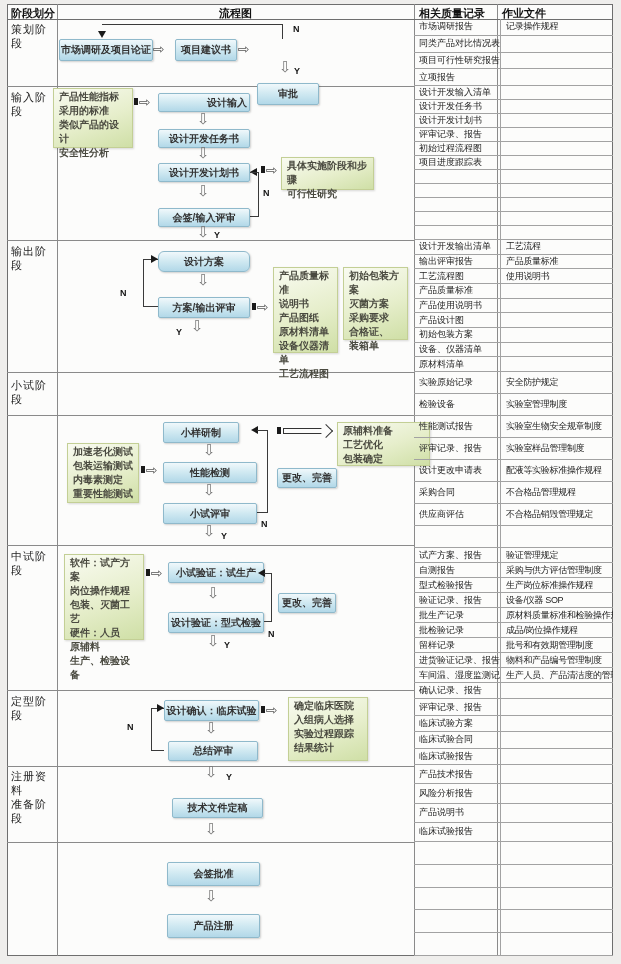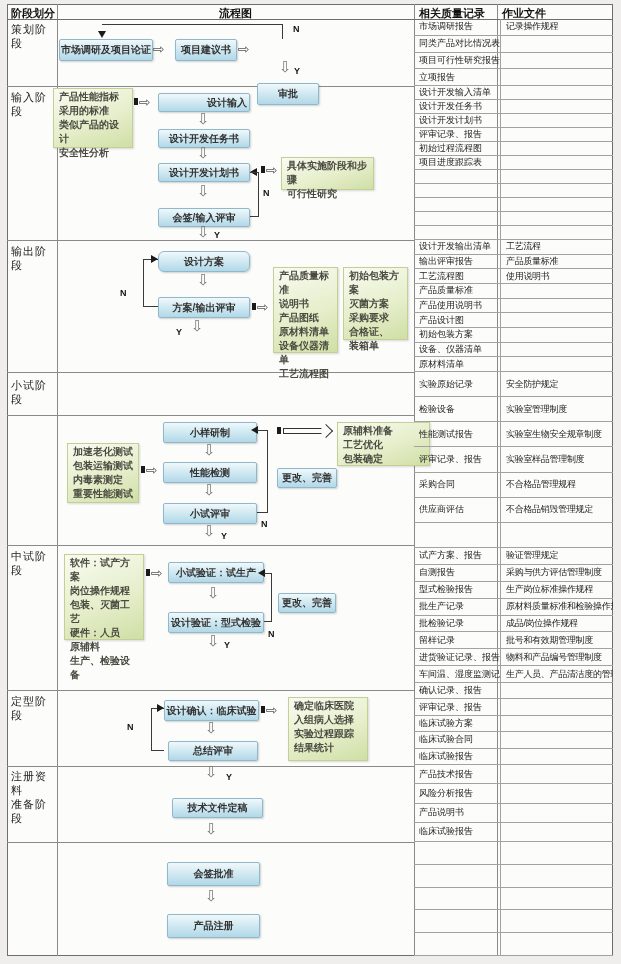--- a/index.html
+++ b/index.html
@@ -108,21 +108,21 @@
 设备仪器清单
 工艺流程图</div>
 <div class="abs note" style="left:343px;top:267px;width:65px;height:73px;">初始包装方案
 灭菌方案
 采购要求
 合格证、
 装箱单</div>
 <span class="abs darr" style="left:191px;top:319px;">⇩</span>
 <div class="abs ylab" style="left:176px;top:327px;">Y</div>
 
-<div class="abs pbox" style="left:163px;top:422px;width:94px;height:21px;">小样研制</div>
+<div class="abs pbox" style="left:163px;top:422px;width:76px;height:21px;">小样研制</div>
 <div class="abs cbar" style="left:277px;top:427px;"></div>
 <div class="abs la-shaft" style="left:283px;top:428px;width:42px;height:6px;"></div>
 <div class="abs la-head" style="left:321px;top:426px;width:9px;height:9px;"></div>
 <div class="abs note" style="left:337px;top:422px;width:93px;height:44px;">原辅料准备
 工艺优化
 包装确定</div>
 <div class="abs tri-left" style="left:251px;top:426px;"></div>
 <div class="abs fb" style="left:257px;top:430px;width:11px;height:83px;border-width:1px 1px 1px 0;"></div>
 <div class="abs nlab" style="left:261px;top:519px;">N</div>
 <div class="abs note" style="left:67px;top:443px;width:72px;height:60px;">加速老化测试
@@ -292,20 +292,24 @@
     </div>
     <div class="rrow">
       <span class="rc">性能测试报告</span>
       <span class="dc">实验室生物安全规章制度</span>
     </div>
     <div class="rrow">
       <span class="rc">评审记录、报告</span>
       <span class="dc">实验室样品管理制度</span>
     </div>
     <div class="rrow">
+      <span class="rc">设计更改申请表</span>
+      <span class="dc">配液等实验标准操作规程</span>
+    </div>
+    <div class="rrow">
       <span class="rc">采购合同</span>
       <span class="dc">不合格品管理规程</span>
     </div>
     <div class="rrow">
       <span class="rc">供应商评估</span>
       <span class="dc">不合格品销毁管理规定</span>
     </div>
     <div class="rrow">
       <span class="rc"></span>
       <span class="dc"></span>
@@ -318,20 +322,24 @@
     </div>
     <div class="rrow">
       <span class="rc">自测报告</span>
       <span class="dc">采购与供方评估管理制度</span>
     </div>
     <div class="rrow">
       <span class="rc">型式检验报告</span>
       <span class="dc">生产岗位标准操作规程</span>
     </div>
     <div class="rrow">
+      <span class="rc">验证记录、报告</span>
+      <span class="dc">设备/仪器 SOP</span>
+    </div>
+    <div class="rrow">
       <span class="rc">批生产记录</span>
       <span class="dc">原材料质量标准和检验操作规程</span>
     </div>
     <div class="rrow">
       <span class="rc">批检验记录</span>
       <span class="dc">成品/岗位操作规程</span>
     </div>
     <div class="rrow">
       <span class="rc">留样记录</span>
       <span class="dc">批号和有效期管理制度</span>

